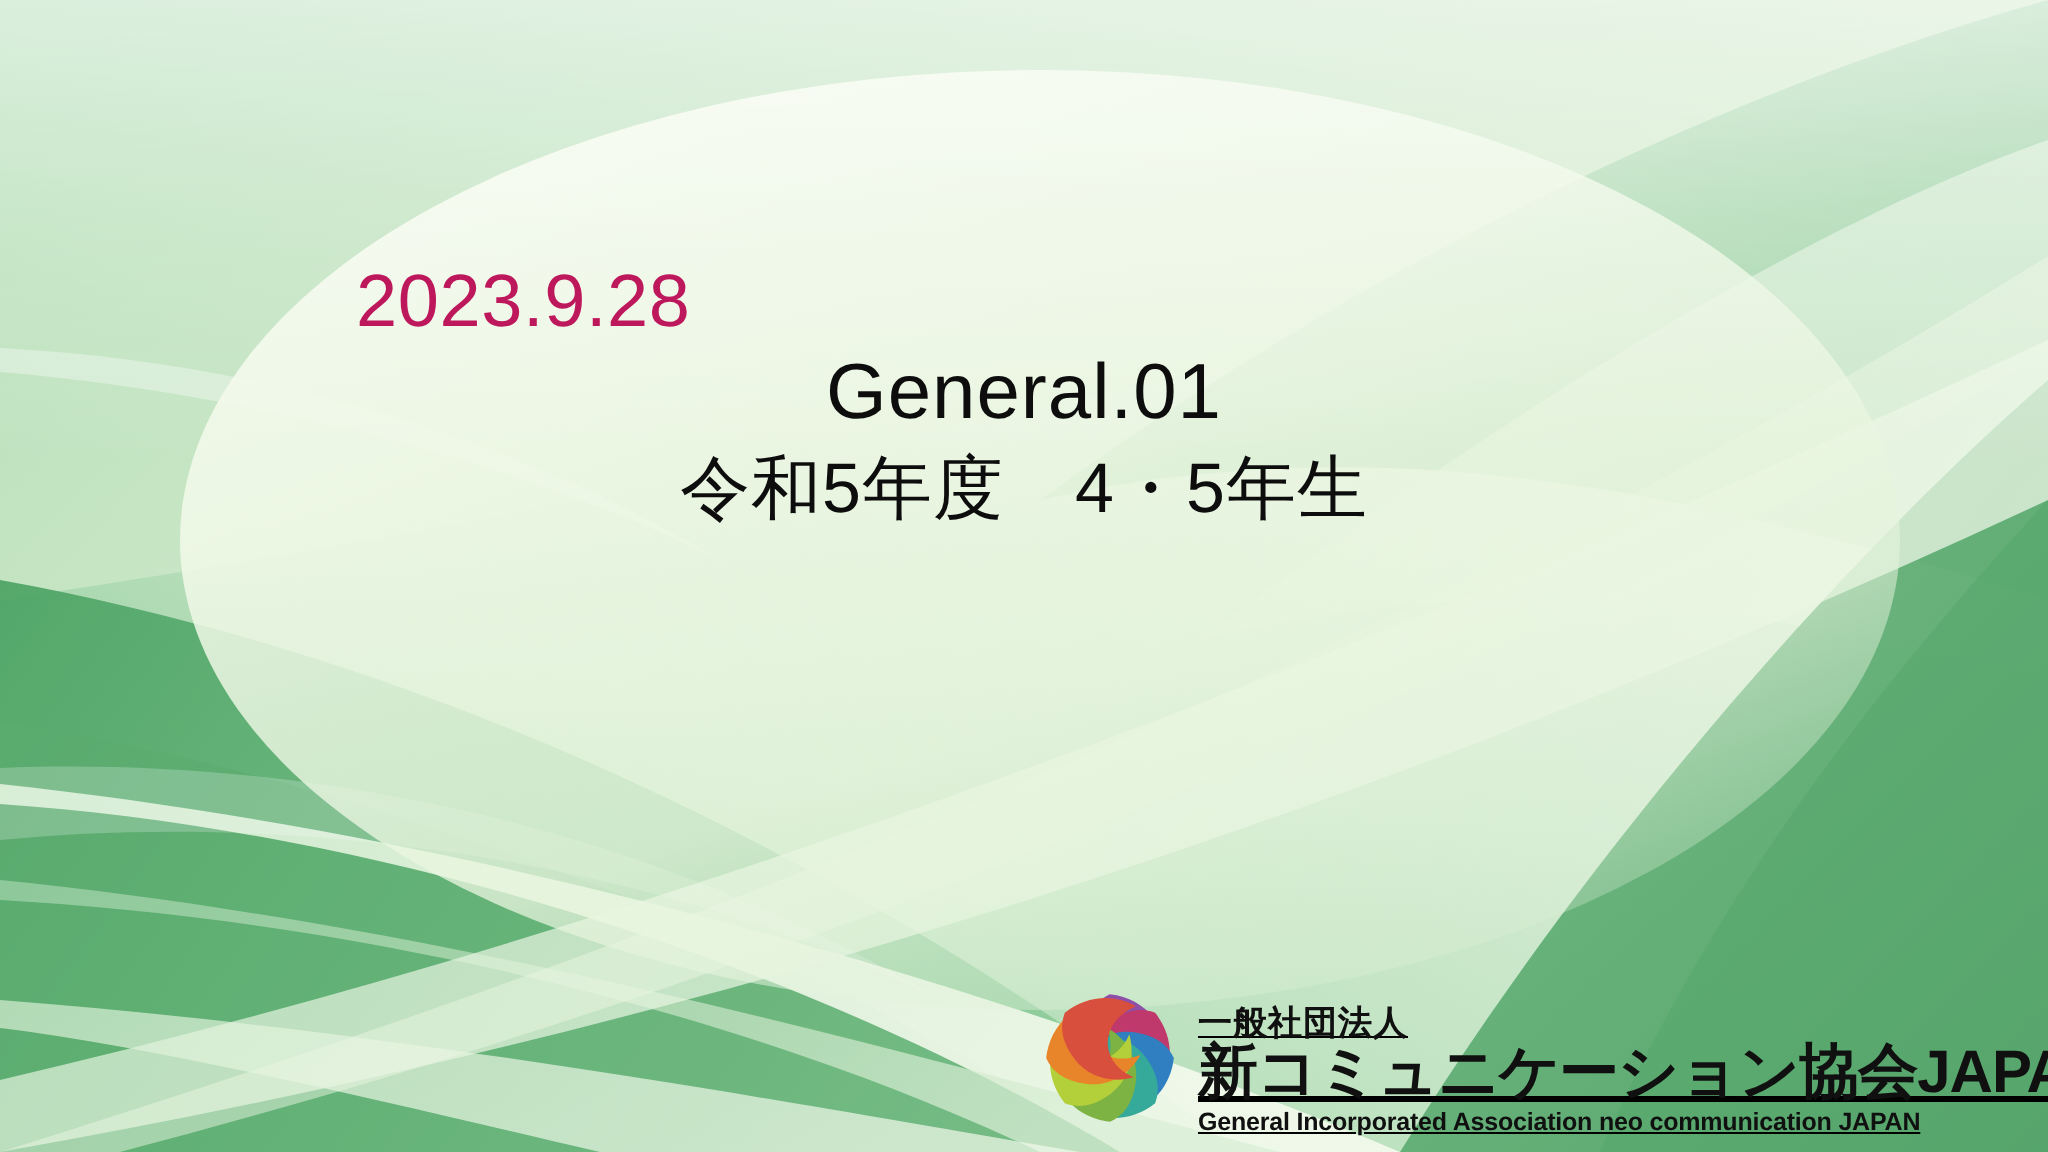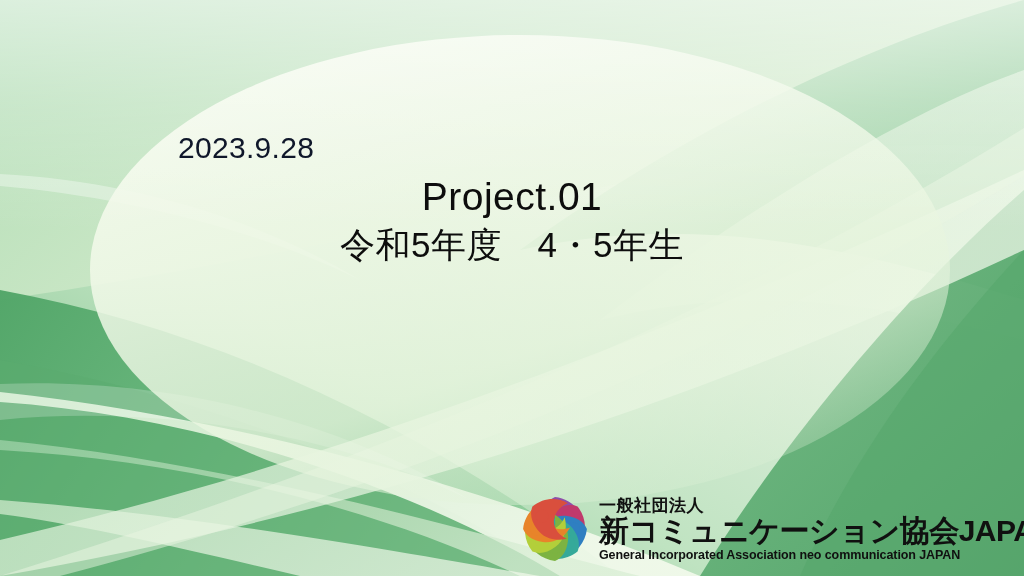--- a/index.html
+++ b/index.html
@@ -26,23 +26,23 @@
     width: 100%;
     height: 100%;
     display: block;
   }
 
   
   .date-line {
     position: absolute;
     left: 178px;
     top: 131px;
-    font-size: 30px;
+    font-size: 37px;
     line-height: 1.1;
-    color: #0f172a;
+    color: #be185d;
     letter-spacing: 0.3px;
     white-space: nowrap;
   }
 
   .title-block {
     position: absolute;
     left: 0;
     top: 174px;
     width: 1024px;
     text-align: center;
@@ -69,21 +69,22 @@
   }
 
   
   #logo {
     position: absolute;
     left: 517px;
     top: 491px;
     width: 420px;
     height: 76px;
     display: flex;
-    align-items: center;
+    align-items: flex-end;
+    text-decoration: underline;
   }
 
   #logo-mark {
     width: 76px;
     height: 76px;
     flex: 0 0 76px;
   }
 
   #logo-text {
     margin-left: 6px;
@@ -200,21 +201,21 @@
     <path d="M0,186 C120,196 260,230 360,280 C250,214 120,180 0,174 Z" fill="#ffffff" opacity="0.35"></path>
     <path d="M0,420 C150,405 330,430 470,500 C320,410 150,378 0,384 Z" fill="#ffffff" opacity="0.22"></path>
 
     <ellipse cx="520" cy="270" rx="430" ry="235" fill="url(#gCenterGlow)"></ellipse>
     <rect x="0" y="0" width="1024" height="230" fill="url(#gHaze)"></rect>
   </svg>
 
   <div class="date-line">2023.9.28</div>
 
   <div class="title-block">
-    <div class="title-project">Project.01</div>
+    <div class="title-project">General.01</div>
     <div class="title-jp">令和5年度　4・5年生</div>
   </div>
 
   <div id="logo">
 
     <svg id="logo-mark" viewBox="0 0 100 100">
       <defs>
 
         <g id="person">
           <path d="M50,8

